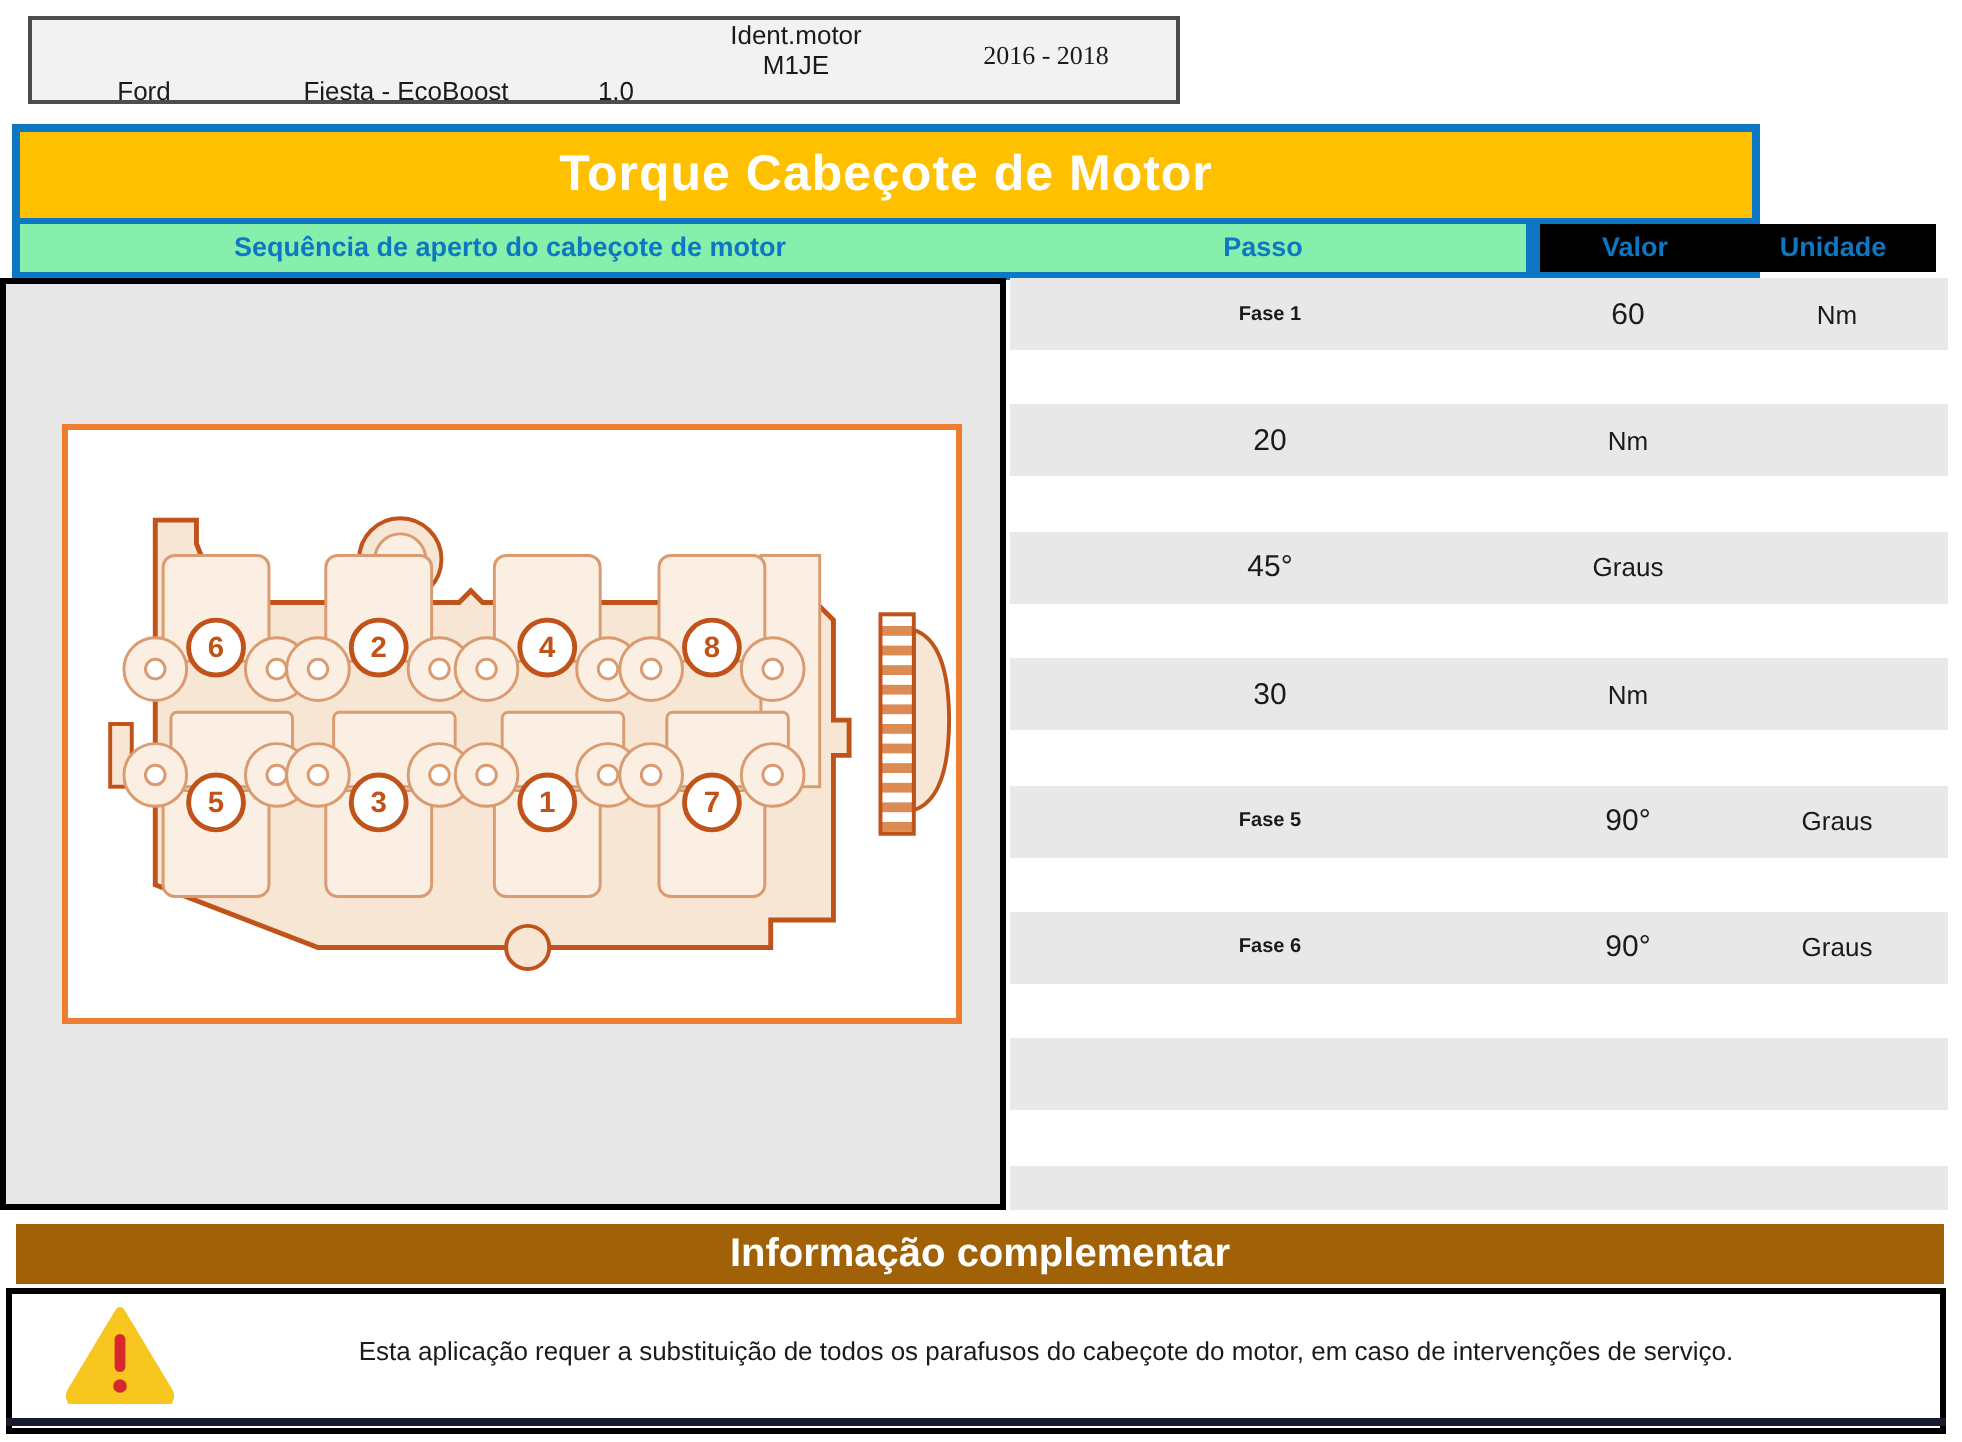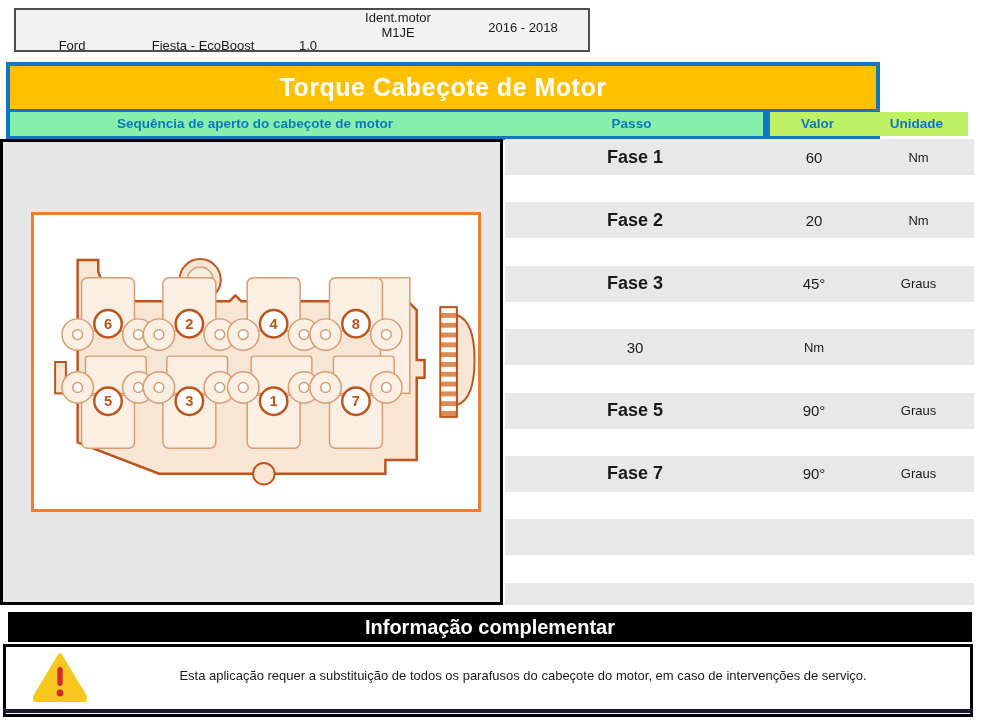--- a/index.html
+++ b/index.html
@@ -6,56 +6,56 @@
   .page{position:relative;width:981px;height:721px;background:#fff;overflow:hidden;
         font-family:"Liberation Sans", sans-serif;color:#1a1a1a;}
 
   
   .vehicle-chip{position:absolute;left:14px;top:8px;width:576px;height:44px;
     background:#f2f2f2;border:2px solid #4d4d4d;box-sizing:border-box;
     display:grid;grid-template-columns:112px 150px 60px 120px 1fr;font-size:13px;}
   .vc-cell{display:flex;flex-direction:column;justify-content:flex-end;align-items:center;
     padding-bottom:7px;line-height:15px;white-space:nowrap;}
   .vc-cell.two-line{justify-content:center;padding-bottom:20px;}
-  .vc-cell.mid{justify-content:center;padding-bottom:16px;}
+  .vc-cell.mid{justify-content:center;padding-bottom:16px;font-family:Liberation Serif, serif;}
 
   
   .main-frame{position:absolute;left:6px;top:62px;width:874px;box-sizing:border-box;
     border:4px solid #0d77c3;background:#0d77c3;}
   .title-bar{height:43px;background:#ffc000;display:flex;align-items:center;justify-content:center;}
   .title-bar span{color:#fff;font-weight:bold;font-size:25px;letter-spacing:.5px;}
   .hdr-row{margin-top:3px;height:24px;display:grid;grid-template-columns:753px 7px 198px;}
   .hdr-left{background:#86efac;position:relative;}
   .hdr-div{background:#0d77c3;}
-  .hdr-right{background:#bef264;position:relative;}
+  .hdr-right{background:#000000;position:relative;}
   .hdr-row span{position:absolute;top:0;height:24px;line-height:24px;text-align:center;
     color:#0d77c3;font-weight:bold;font-size:13.5px;}
   .sp-seq{left:0;width:490px;}
   .sp-passo{left:490px;width:263px;}
   .sp-valor{left:0;width:95px;}
   .sp-unid{left:95px;width:103px;}
 
   
   .diagram-panel{position:absolute;left:0;top:139px;width:503px;height:466px;
     box-sizing:border-box;border:3px solid #000;background:#e7e7e7;}
   .diagram-card{position:absolute;left:28px;top:70px;width:450px;height:300px;
     box-sizing:border-box;border:3px solid #ed7d31;background:#fff;}
   .diagram-card svg{display:block;}
 
   
   .rows{position:absolute;left:505px;top:139px;width:469px;height:466px;overflow:hidden;background:#fff;}
   .slot{height:63.4px;}
   .band{height:36px;background:#e8e8e8;display:grid;grid-template-columns:260px 98px 111px;
     align-items:center;}
-  .band .step{font-weight:bold;font-size:18px;text-align:center;}
+  .band .step{font-weight:bold;font-size:10px;text-align:center;}
   .band .val{font-size:15px;text-align:center;}
   .band .unit{font-size:13px;text-align:center;}
 
   
-  .info-bar{position:absolute;left:8px;top:612px;width:964px;height:30px;background:#000000;
+  .info-bar{position:absolute;left:8px;top:612px;width:964px;height:30px;background:#a16207;
     display:flex;align-items:center;justify-content:center;}
   .info-bar span{color:#fff;font-weight:bold;font-size:20px;}
   .warning-box{position:absolute;left:3px;top:644px;width:970px;height:73px;box-sizing:border-box;
     border:3px solid #000;background:#fff;}
   .warning-box .tri{position:absolute;left:26px;top:5px;}
   .warning-text{position:absolute;left:90px;right:20px;top:0;height:56px;
     display:flex;align-items:center;justify-content:center;text-align:center;font-size:13px;}
   .bottom-bar{position:absolute;left:3px;top:709px;width:970px;height:4px;background:#161b2e;}
 
   
@@ -200,48 +200,46 @@
   <div class="rows">
     <div class="slot">
       <div class="band">
         <span class="step">Fase 1</span>
         <span class="val">60</span>
         <span class="unit">Nm</span>
       </div>
     </div>
     <div class="slot">
       <div class="band">
-        <span class="step">Fase 2</span>
         <span class="val">20</span>
         <span class="unit">Nm</span>
       </div>
     </div>
     <div class="slot">
       <div class="band">
-        <span class="step">Fase 3</span>
         <span class="val">45°</span>
         <span class="unit">Graus</span>
       </div>
     </div>
     <div class="slot">
       <div class="band">
         <span class="val">30</span>
         <span class="unit">Nm</span>
       </div>
     </div>
     <div class="slot">
       <div class="band">
         <span class="step">Fase 5</span>
         <span class="val">90°</span>
         <span class="unit">Graus</span>
       </div>
     </div>
     <div class="slot">
       <div class="band">
-        <span class="step">Fase 7</span>
+        <span class="step">Fase 6</span>
         <span class="val">90°</span>
         <span class="unit">Graus</span>
       </div>
     </div>
     <div class="slot">
         <div class="band"></div>
       </div>
     <div class="slot">
         <div class="band"></div>
       </div>

